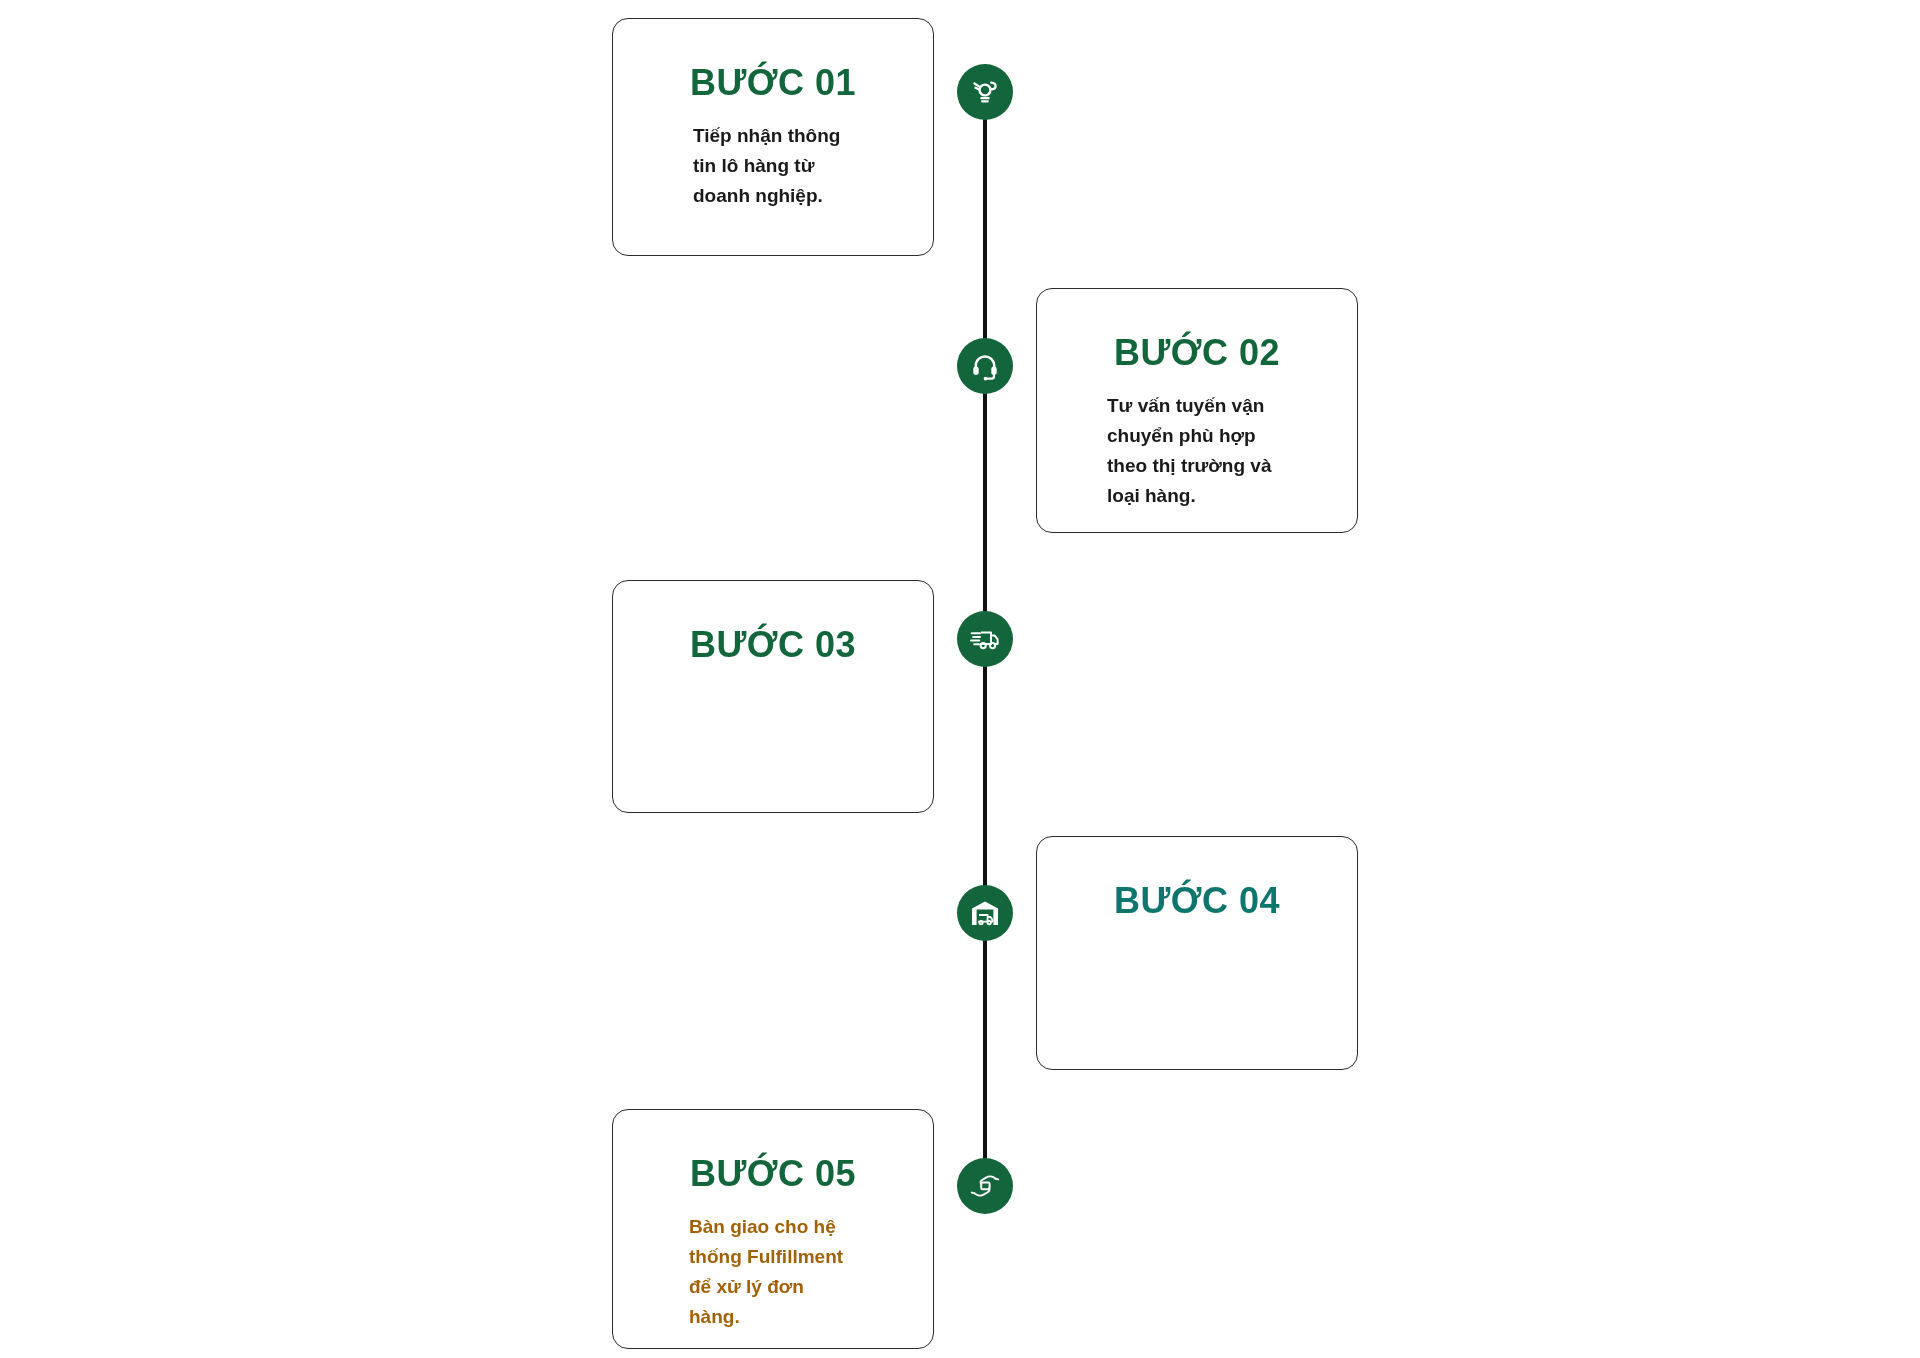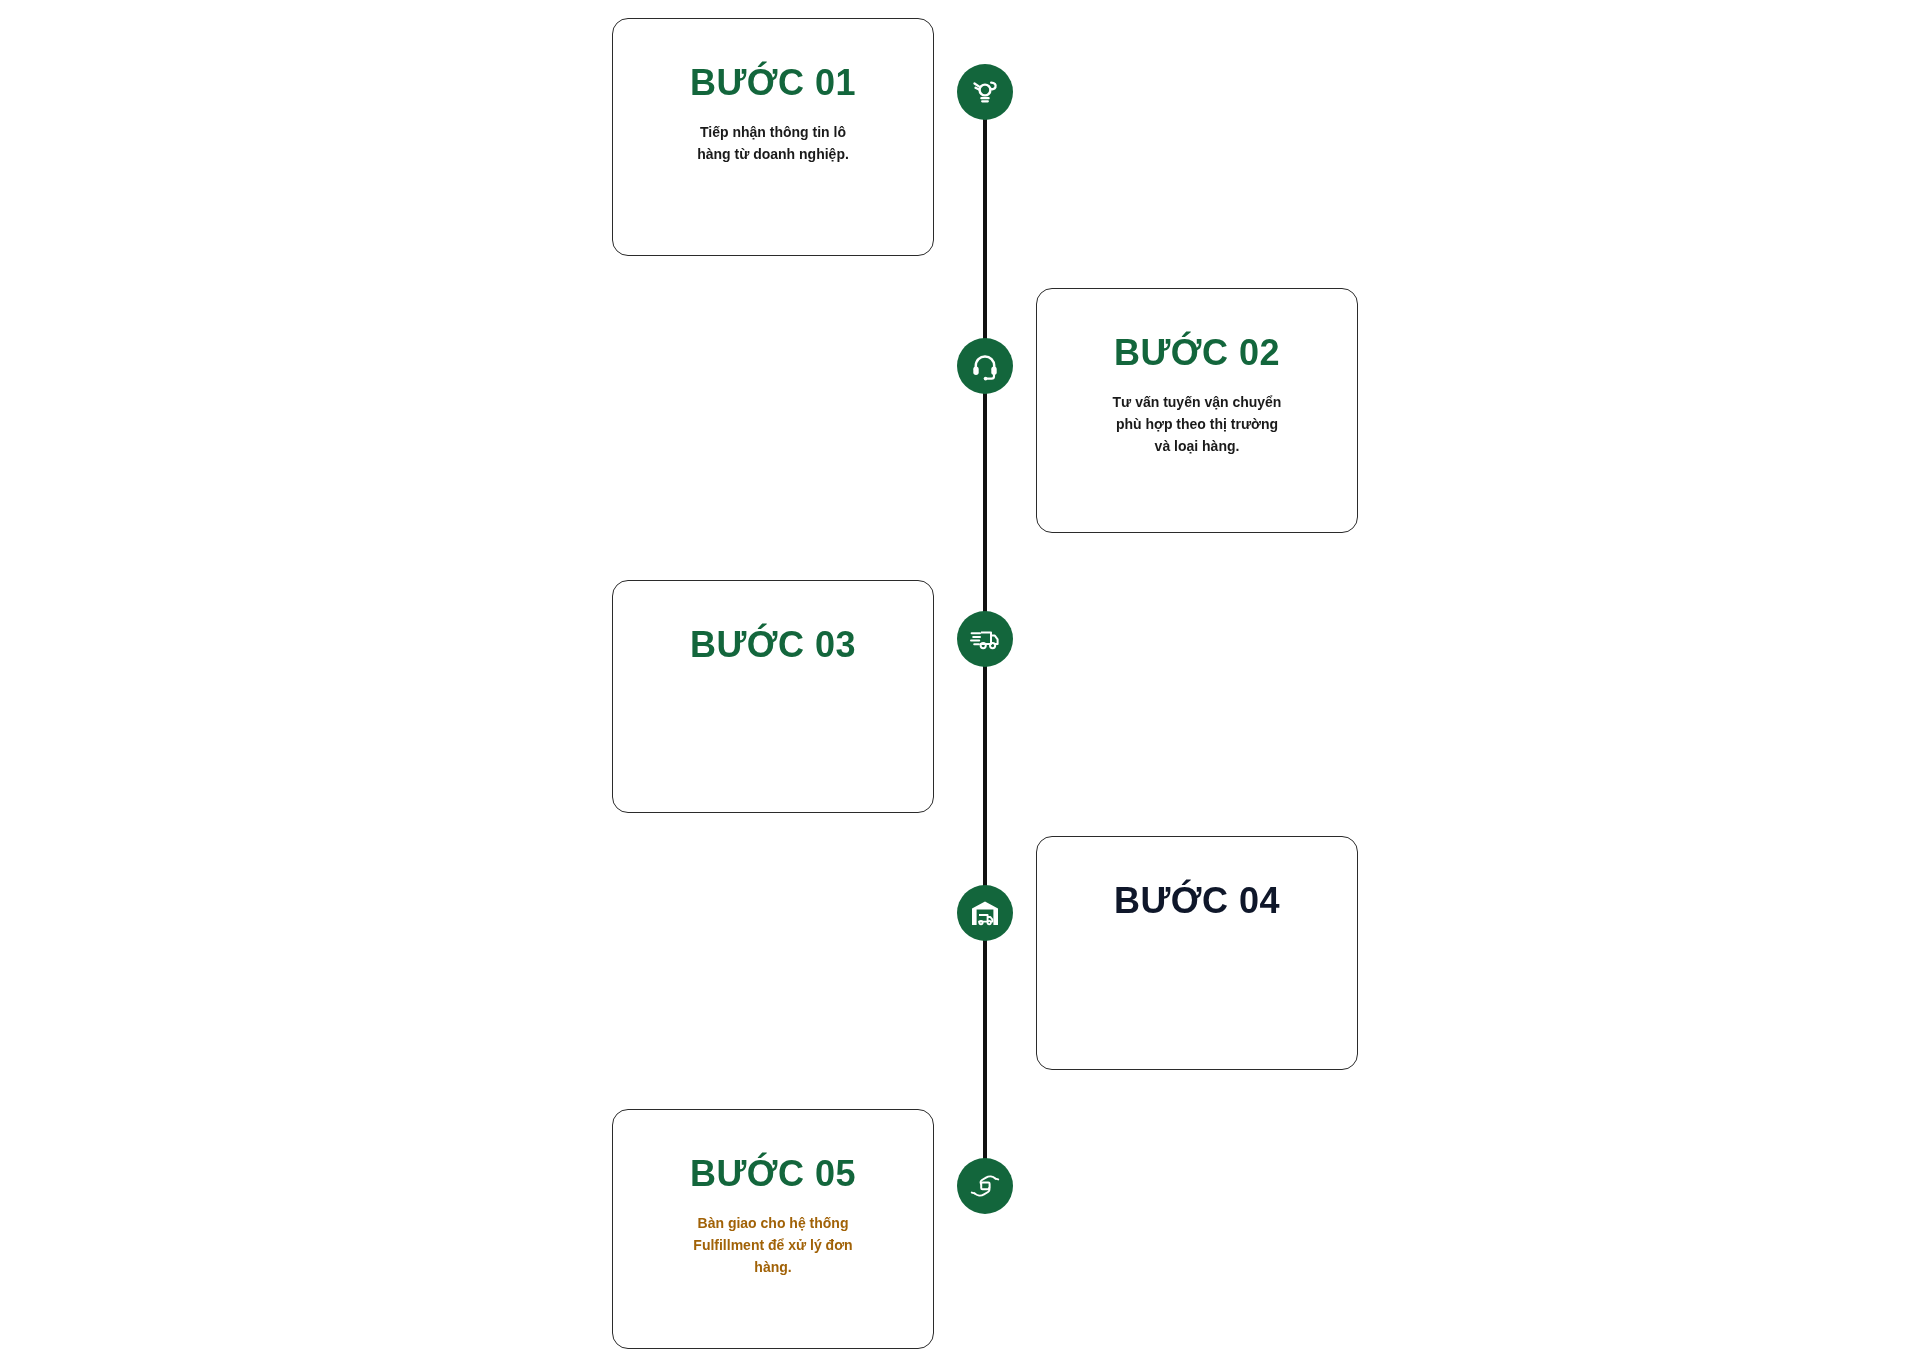--- a/index.html
+++ b/index.html
@@ -74,24 +74,23 @@
     font-weight: 700;
     letter-spacing: 0.5px;
     line-height: 1.1;
     margin: 0 0 18px 0;
     text-align: right;
     white-space: nowrap;
   }
 
   .card-body {
     color: #1a1a1a;
-    font-size: 14px;
+    font-size: 19px;
     font-weight: 700;
     line-height: 1.58;
-    text-align: center;
     margin: 0;
     max-width: 205px;
   }
 
   
   .card-1 { left: 612px;  top: 18px;   width: 322px; height: 238px; }
   .card-2 { left: 1036px; top: 288px;  width: 322px; height: 245px; }
   .card-3 { left: 612px;  top: 580px;  width: 322px; height: 233px; }
   .card-4 { left: 1036px; top: 836px;  width: 322px; height: 234px; }
   .card-5 { left: 612px;  top: 1109px; width: 322px; height: 240px; }
@@ -154,21 +153,21 @@
         <circle cx="24.6" cy="23.6" r="2.6" stroke="#ffffff" stroke-width="2"></circle>
         <path d="M3.6 11.2 H12.0" stroke="#ffffff" stroke-width="2" stroke-linecap="round"></path>
         <path d="M5.2 15.0 H12.0" stroke="#ffffff" stroke-width="2" stroke-linecap="round"></path>
         <path d="M3.0 18.6 H11.2" stroke="#ffffff" stroke-width="2" stroke-linecap="round"></path>
         <path d="M6.2 22.2 H11.0" stroke="#ffffff" stroke-width="2" stroke-linecap="round"></path>
       </svg>
     </span>
   </div>
 
   <div class="card card-4" style="border-color: rgb(43, 43, 43);">
-    <div class="card-title" style="color: #0f172a;">BƯỚC 04</div>
+    <div class="card-title" style="color: #0f766e;">BƯỚC 04</div>
   </div>
   <div class="node node-4" style="background: rgb(19, 102, 60);">
     <span>
       <svg width="34" height="34" viewBox="0 0 34 34" fill="none">
         <path d="M4.0 12.4 L17.0 5.6 L30.0 12.4 V29.0 H25.4 V13.6 H8.6 V29.0 H4.0 Z" fill="#ffffff"></path>
         <path d="M11.0 19.0 H19.6 V25.6 H10.2" stroke="#ffffff" stroke-width="1.9" stroke-linejoin="round"></path>
         <path d="M19.6 21.0 H22.4 L24.4 23.6 V25.6 H22.6" stroke="#ffffff" stroke-width="1.9" stroke-linejoin="round"></path>
         <circle cx="13.0" cy="26.6" r="1.7" stroke="#ffffff" stroke-width="1.8"></circle>
         <circle cx="21.2" cy="26.6" r="1.7" stroke="#ffffff" stroke-width="1.8"></circle>
       </svg>

